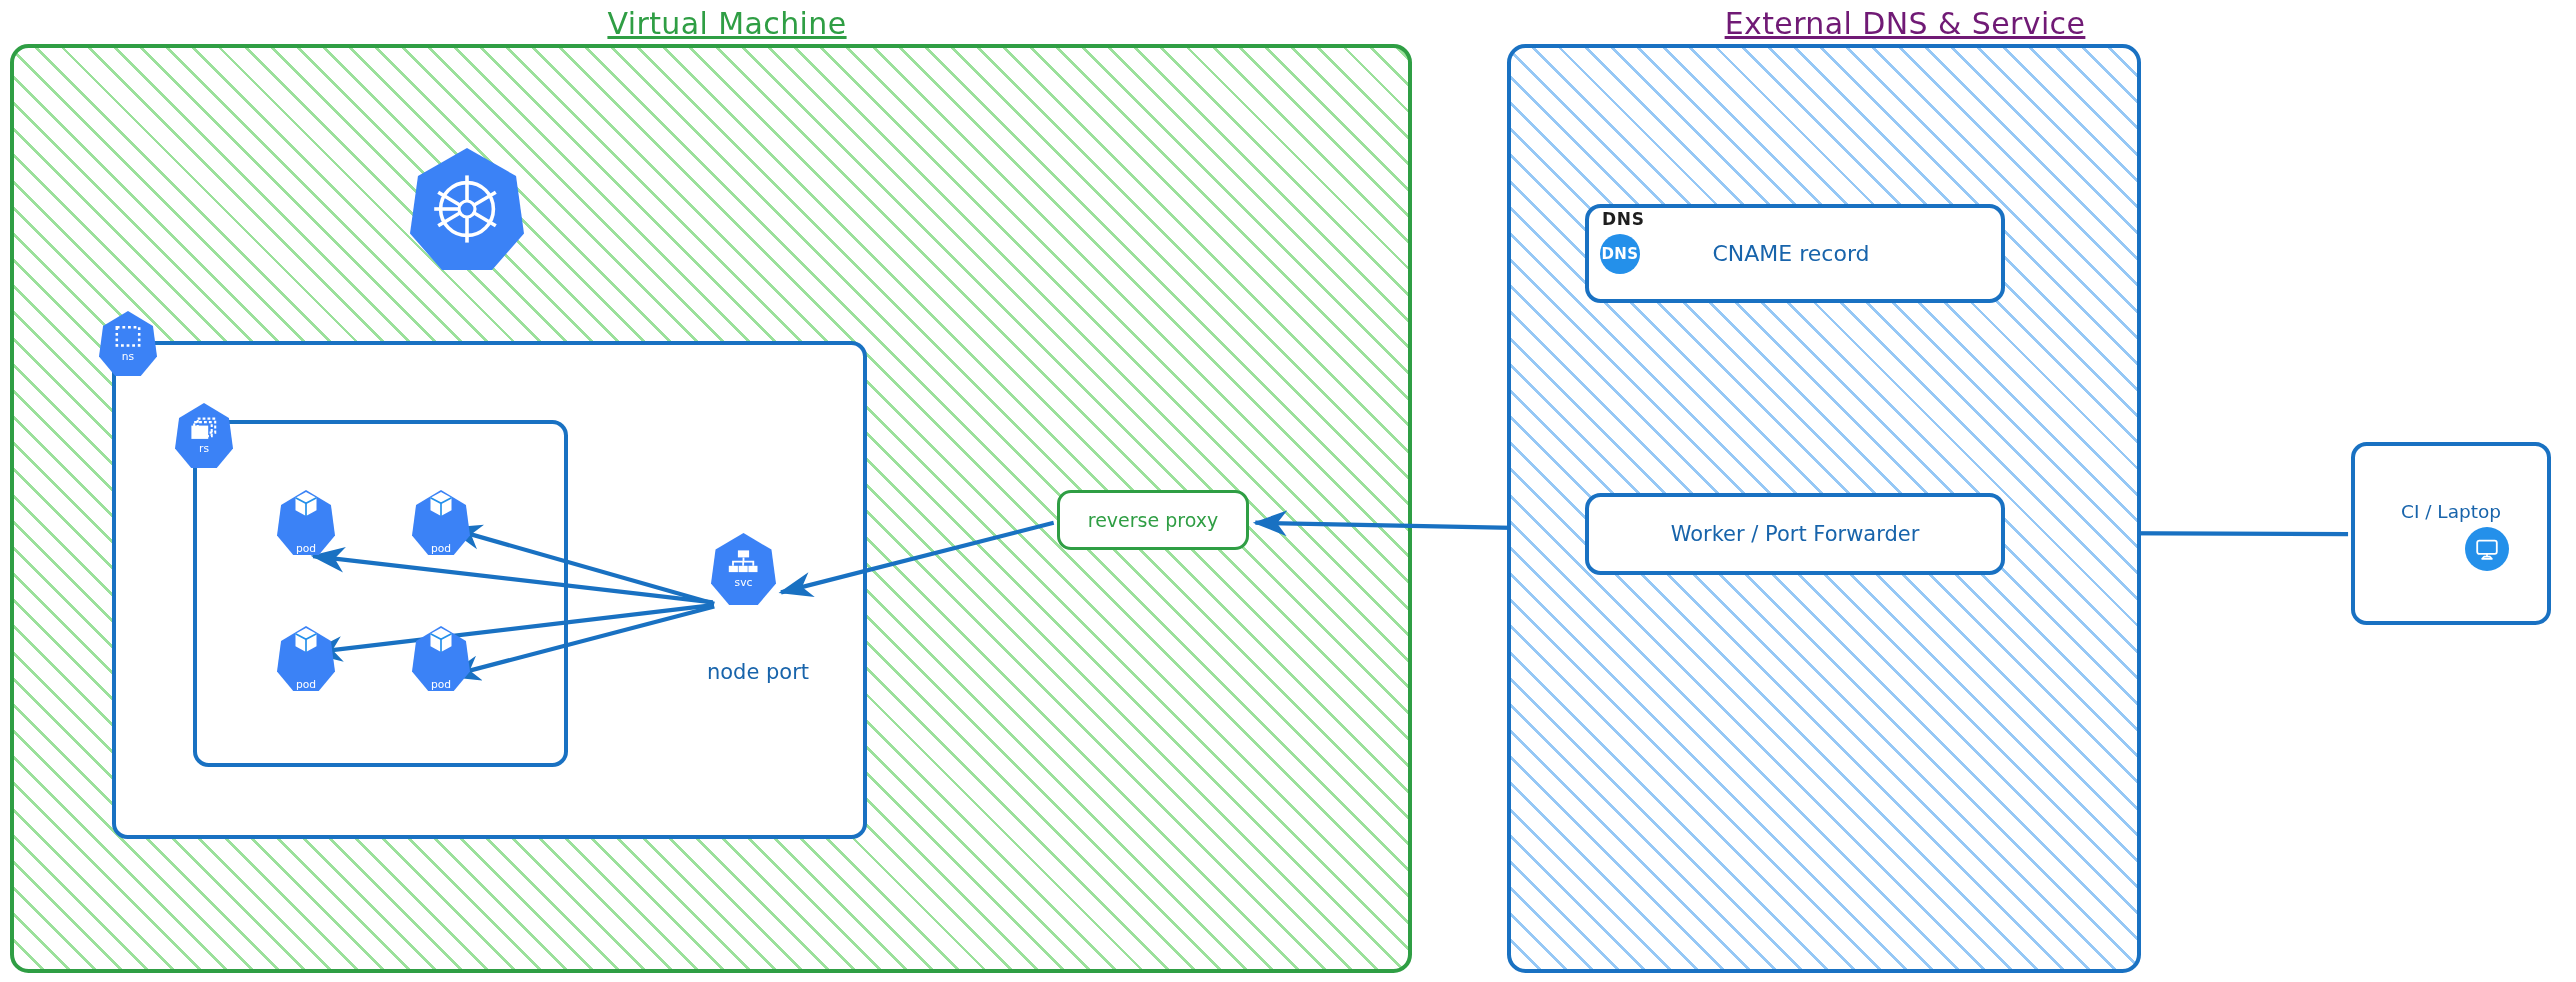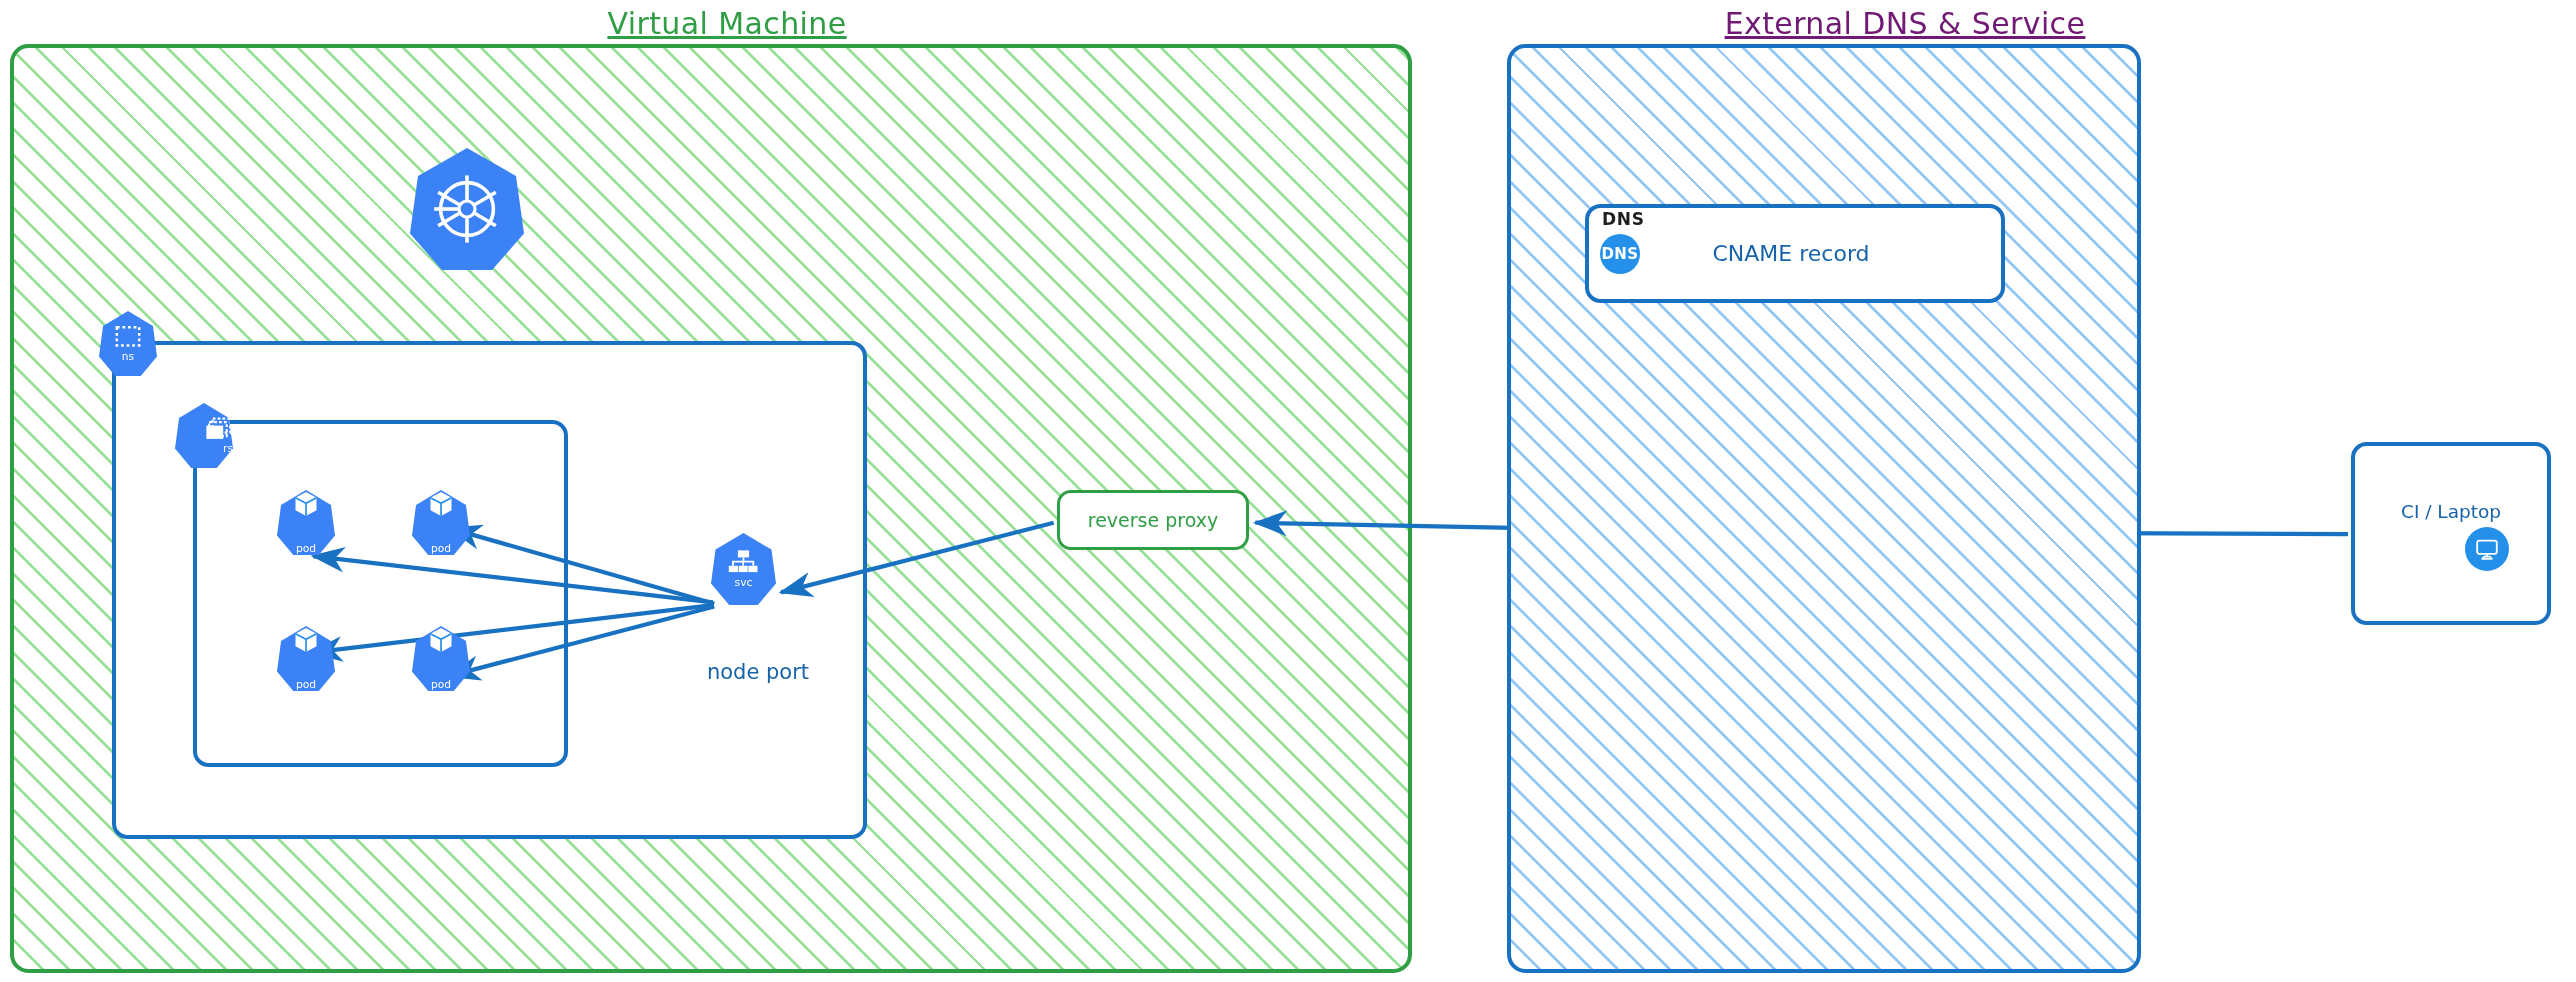--- a/index.html
+++ b/index.html
@@ -169,21 +169,21 @@
   }
   .hept .cap {
     color: #ffffff;
     font-size: 10.7px;
     line-height: 1;
     margin-top: 1.4px;
     font-family: "DejaVu Sans", sans-serif;
   }
   .hept.k8s-logo { left: 410px; top: 148px; width: 114px; height: 122px; }
   .hept.ns-badge { left: 99px; top: 311px; width: 58px;  height: 65px; }
-  .hept.rs-badge { left: 175px; top: 403px; width: 58px;  height: 65px; align-items: flex-end; }
+  .hept.rs-badge { left: 175px; top: 403px; width: 58px;  height: 65px; }
   .hept.pod      { width: 58px;  height: 65px; justify-content: space-between; }
   .hept.pod1 { left: 277px; top: 490px; }
   .hept.pod2 { left: 412px; top: 490px; }
   .hept.pod3 { left: 277px; top: 626px; }
   .hept.pod4 { left: 412px; top: 626px; }
   .hept.svc  { left: 711px; top: 533px; width: 65px; height: 72px; }
 
   
   .arrows {
     position: absolute;
@@ -313,20 +313,23 @@
   <div class="group-title ext-title hand">External DNS &amp; Service</div>
   <div class="group ext"></div>
 
   <div class="box blue dns-box"></div>
   <div class="dns-tag hand label-black">DNS</div>
   <div class="dns-badge">
     <span>DNS</span>
   </div>
   <div class="cname-text hand label-blue">CNAME record</div>
 
+  <div class="box blue worker-box">
+    <span class="hand label-blue worker-text">Worker / Port Forwarder</span>
+  </div>
 
   <div class="box blue ci-box"></div>
   <div class="ci-text hand label-blue">CI / Laptop</div>
   <div class="ci-icon">
     <svg width="28" height="28" viewBox="0 0 40 40" aria-hidden="true">
       <rect x="6" y="8" width="28" height="19" rx="3" fill="none" stroke="#ffffff" stroke-width="2.6"></rect>
       <path d="M20 27 L20 31 M13 34 L27 34 M16 31 L24 31 L27 34 L13 34 Z" fill="none" stroke="#ffffff" stroke-width="2.4" stroke-linejoin="round"></path>
     </svg>
   </div>
 

